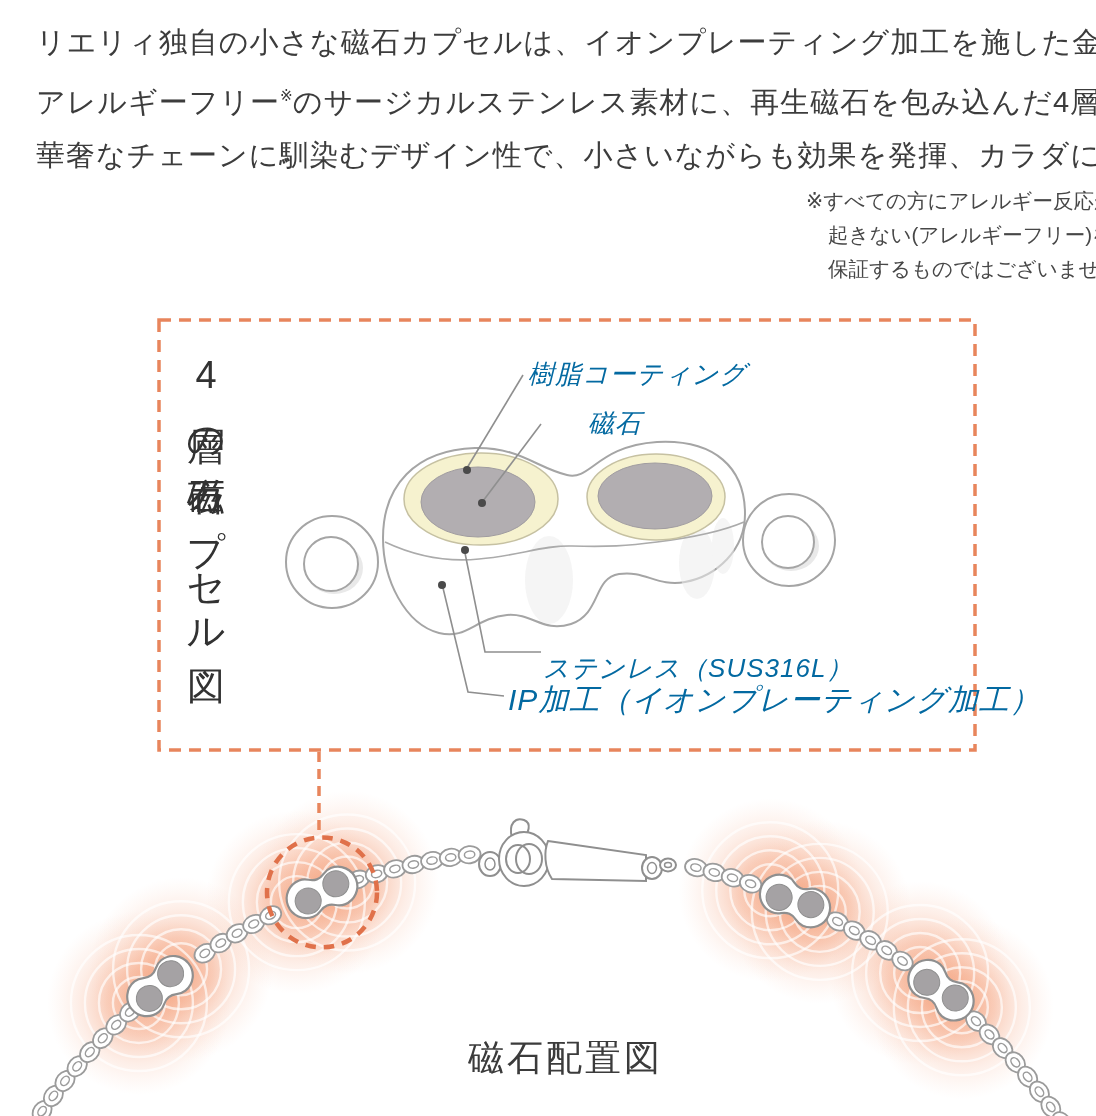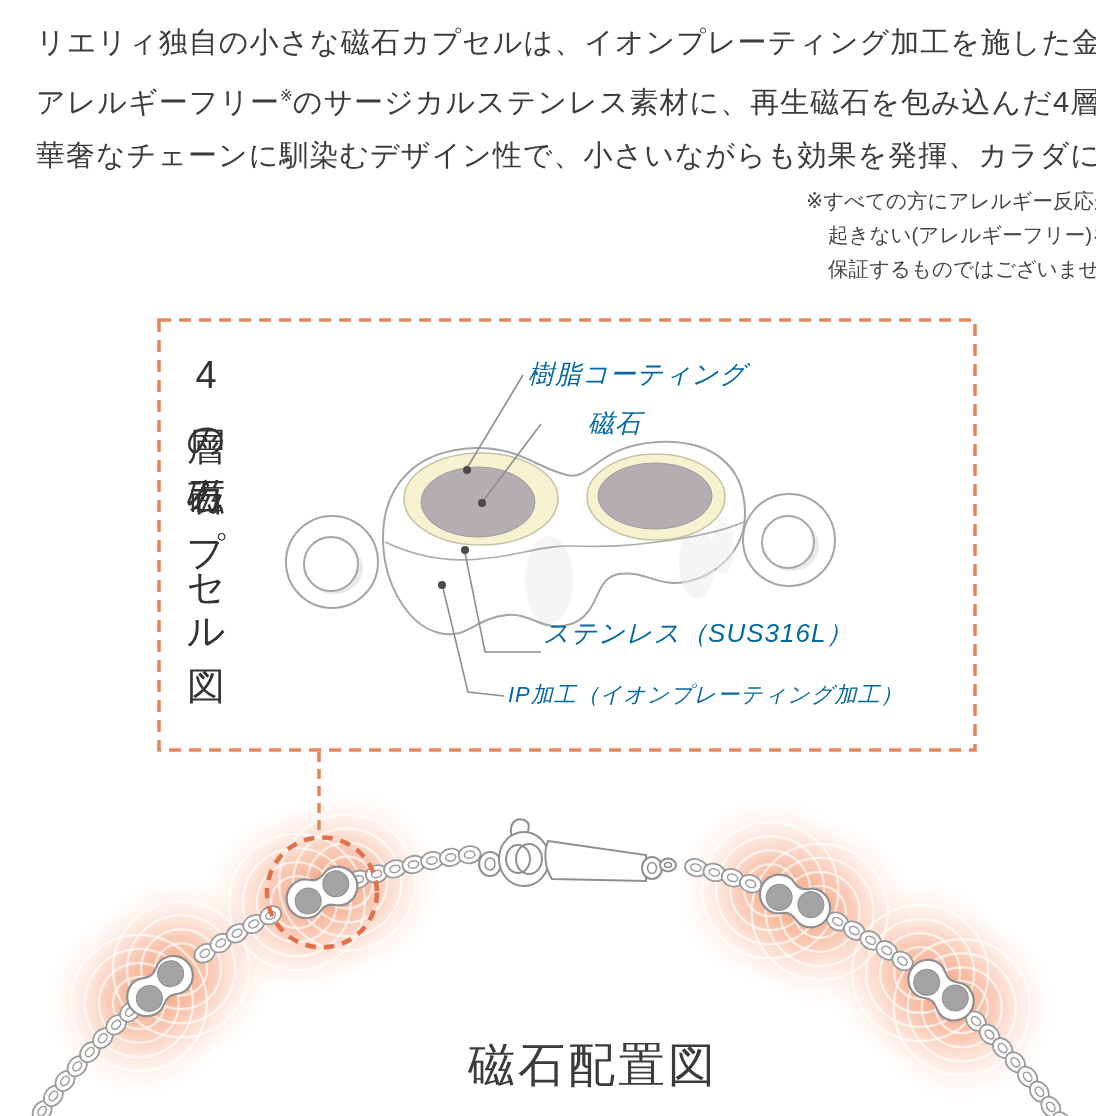--- a/index.html
+++ b/index.html
@@ -13,26 +13,26 @@
               color:#474747;padding-left:22px;white-space:nowrap;}
   .disclaimer .hang{margin-left:-22px;}
   
   .capsule-box{position:absolute;left:157px;top:318px;width:820px;height:434px;}
   .box-svg{position:absolute;left:0;top:0;width:820px;height:434px;}
   .vtitle{position:absolute;left:26px;top:36px;writing-mode:vertical-rl;text-orientation:upright;
           font-size:38px;line-height:46px;letter-spacing:3px;color:#323232;white-space:nowrap;}
   .lbl{position:absolute;color:#0369a1;font-size:26px;white-space:nowrap;letter-spacing:1px;font-style:italic;}
   .lbl-resin{left:371px;top:39px;}
   .lbl-magnet{left:388px;top:88px;margin-left:43px;}
-  .lbl-stainless{left:386px;top:298px;}
-  .lbl-ip{left:351px;top:362px;font-size:22px;}
+  .lbl-stainless{left:386px;top:333px;}
+  .lbl-ip{left:351px;top:362px;font-size:30px;}
   
   .chain-section{position:absolute;left:0;top:740px;width:1096px;height:376px;}
   .chain-svg{position:absolute;left:0;top:0;width:1096px;height:376px;}
-  .placement-caption{position:absolute;left:468px;top:294px;font-size:47px;color:#3b3b3b;
+  .placement-caption{position:absolute;left:468px;top:294px;font-size:36px;color:#3b3b3b;
                      letter-spacing:3px;white-space:nowrap;}
 </style>
 </head>
 <body>
 
 <div class="page">
 
   <p class="intro-para">
     <span>リエリィ独自の小さな磁石カプセルは、イオンプレーティング加工を施した金属</span><br>
     <span><span>アレルギーフリー</span><sup>※</sup><span>のサージカルステンレス素材に、再生磁石を包み込んだ4層の構造。</span></span><br>

